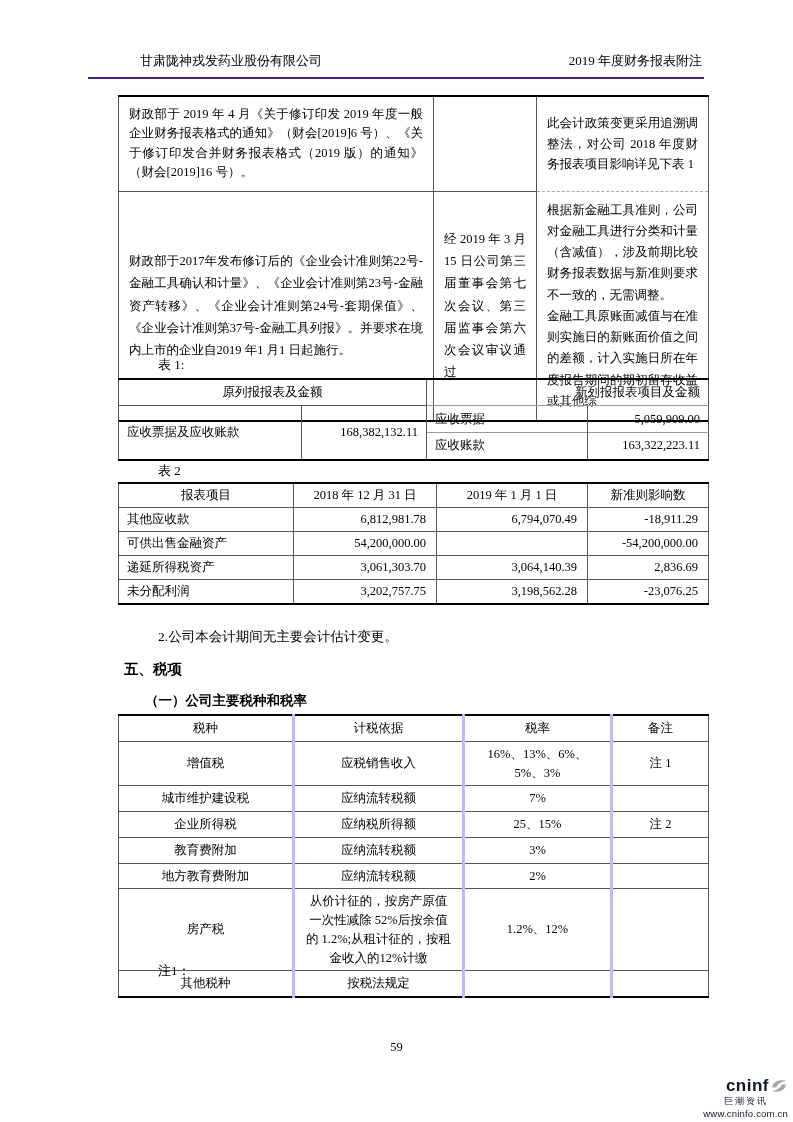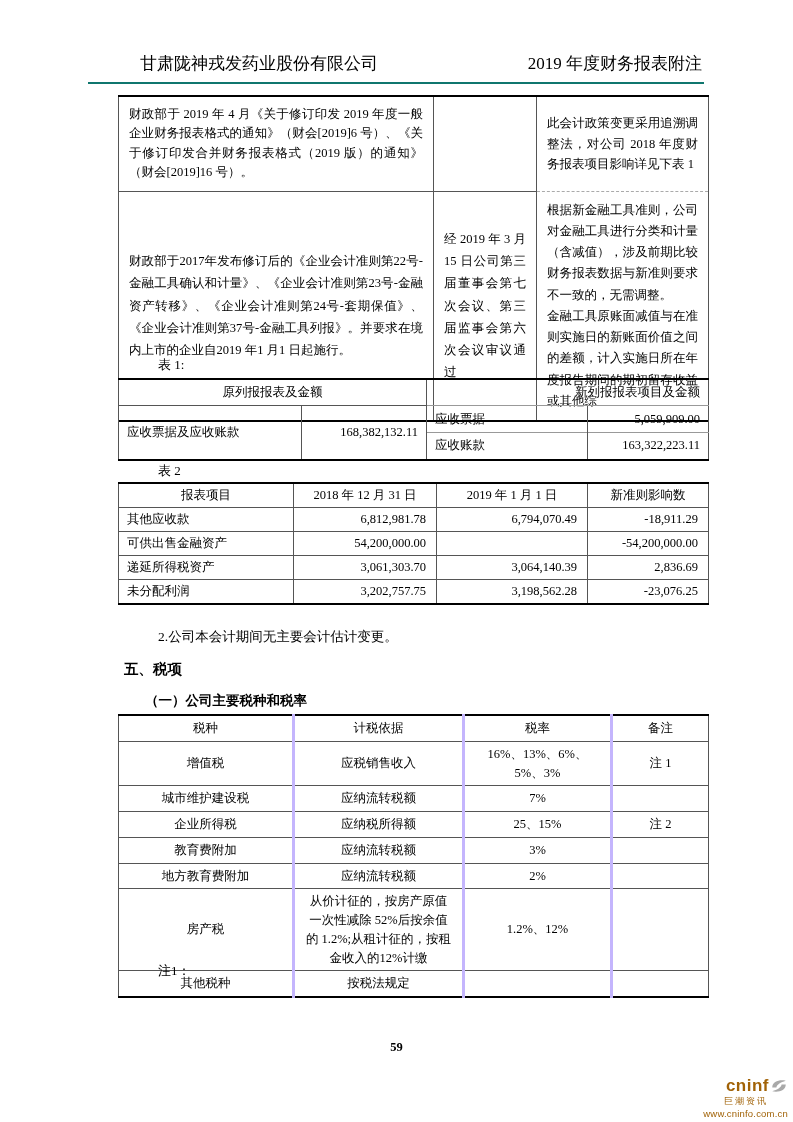--- a/index.html
+++ b/index.html
@@ -10,23 +10,23 @@
     color: #000;
     position: relative;
     overflow: hidden;
   }
   .page { position: absolute; inset: 0; background: #fff; }
 
   
   .header {
     position: absolute; left: 88px; top: 52px; width: 616px;
     display: flex; justify-content: space-between; align-items: flex-end;
-    border-bottom: 2px solid #0f766e;
+    border-bottom: 2px solid #4c1d95;
     padding: 0 2px 7px 52px;
-    font-size: 17px;
+    font-size: 13px;
   }
 
   
   table { border-collapse: collapse; table-layout: fixed; }
   td { font-size: 12.5px; color: #000; word-break: break-all; }
 
   .doc-table {
     border-top: 2.5px solid #000;
     border-bottom: 2.5px solid #000;
     border-left: 1px solid #555;
@@ -78,24 +78,24 @@
   
   .t3 { position: absolute; left: 118px; top: 714px; }
   .t3 td { border-bottom: 1px solid #555; padding: 3px 10px; height: 25px; line-height: 1.5; }
   .t3 td + td { border-left: 3px solid #c4b5fd; }
   .t3 .hrow td { text-align: center; }
   .t3 .c0, .t3 .c1 { text-align: center; margin-left: 12px; }
   .t3 .c2, .t3 .c3 { text-align: center; }
   .t3 .tall { height: 60px; }
 
   
-  .page-number { position: absolute; top: 1040px; left: 0; width: 100%; text-align: center; font-size: 12.5px; font-weight: bold; }
+  .page-number { position: absolute; top: 1040px; left: 0; width: 100%; text-align: center; font-size: 12.5px; }
   .logo {
     position: absolute; top: 1077px; right: 5px;
-    color: #a16207; text-align: right;
+    color: #0f172a; text-align: right;
     font-family: "Liberation Sans", "DejaVu Sans", sans-serif;
     line-height: 1.1;
   }
   .logo-line1 { display: flex; align-items: center; justify-content: flex-end; font-size: 17px; font-weight: bold; letter-spacing: 0.5px; }
   .logo-icon { width: 18px; height: 18px; margin-left: 1px; }
   .logo-caption { font-size: 9px; letter-spacing: 2px; padding-right: 20px; margin-top: 1px; }
   .logo-url { font-size: 9.5px; margin-top: 2px; letter-spacing: 0.2px; }
 </style>
 </head>
 <body>

